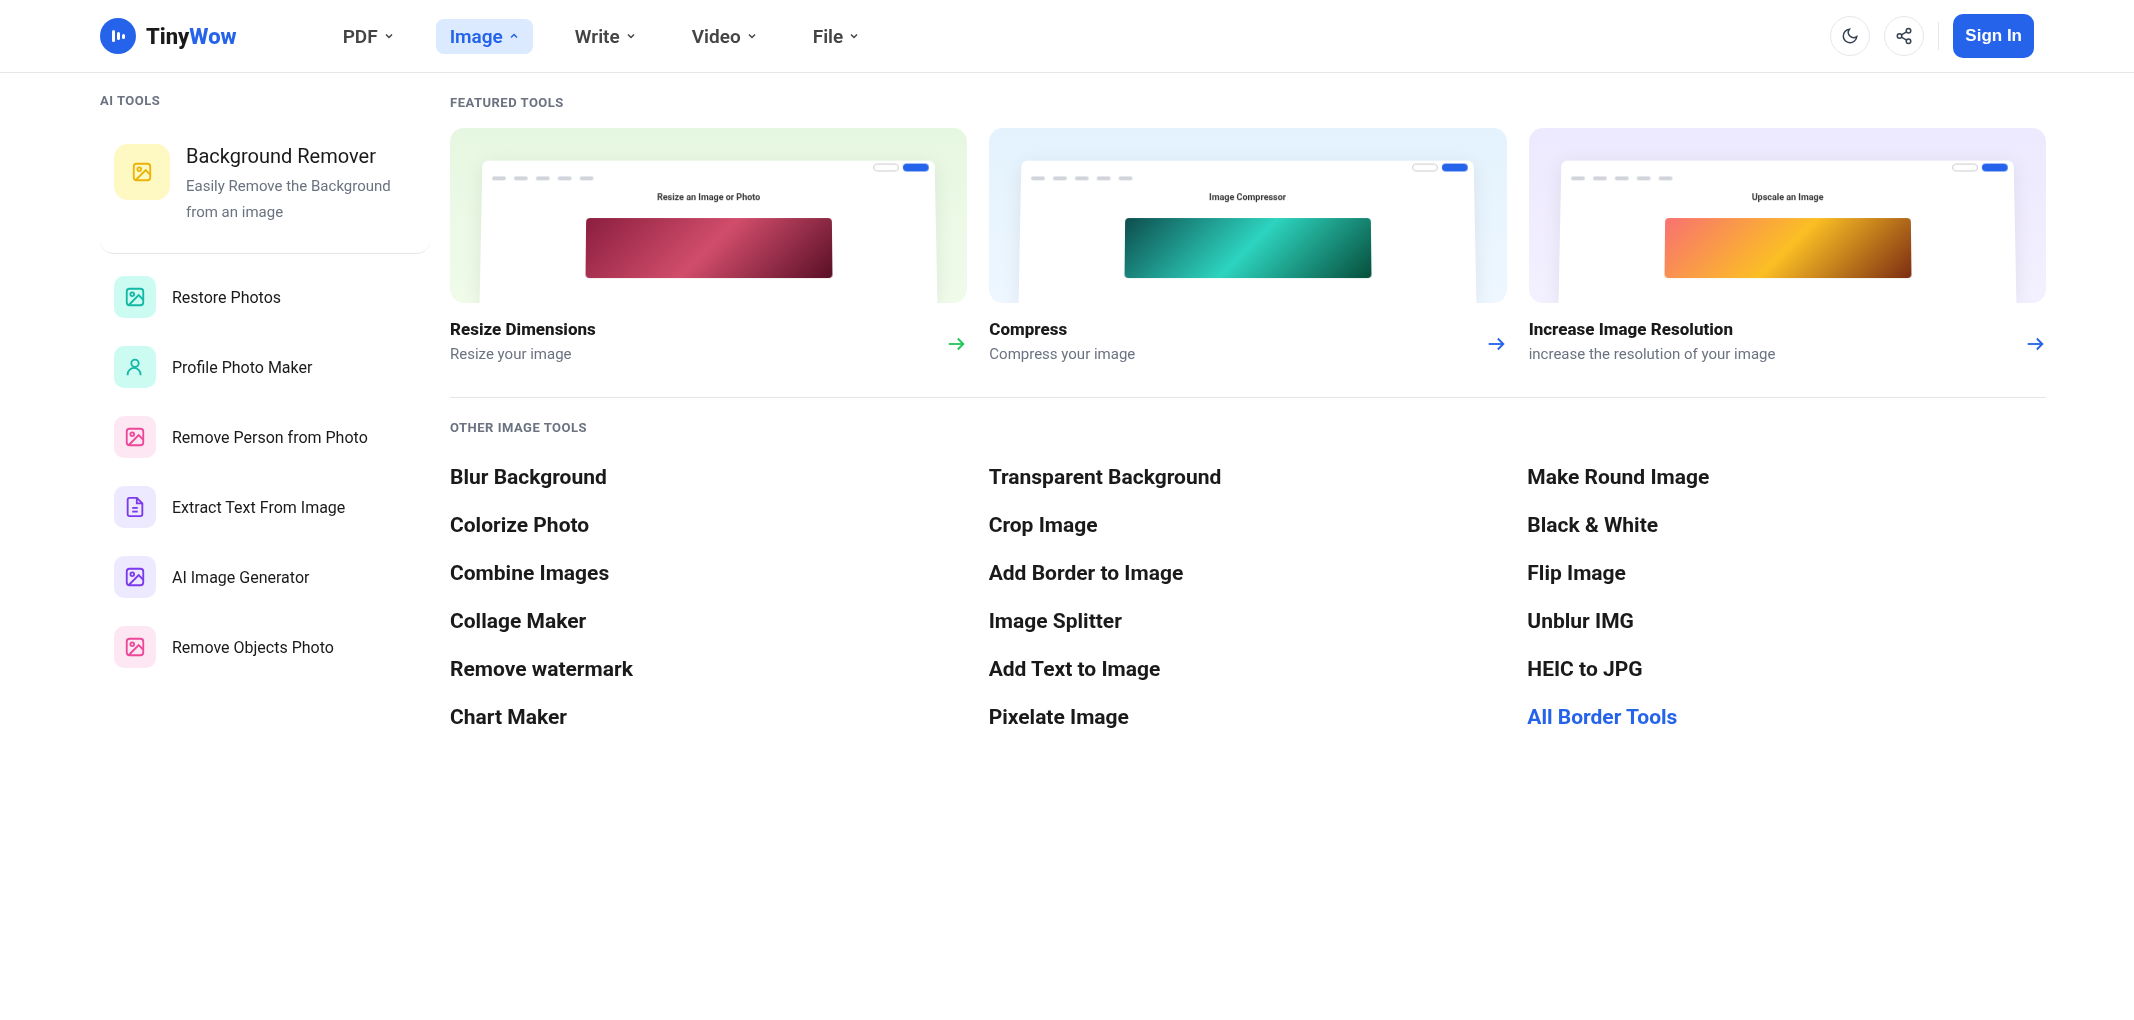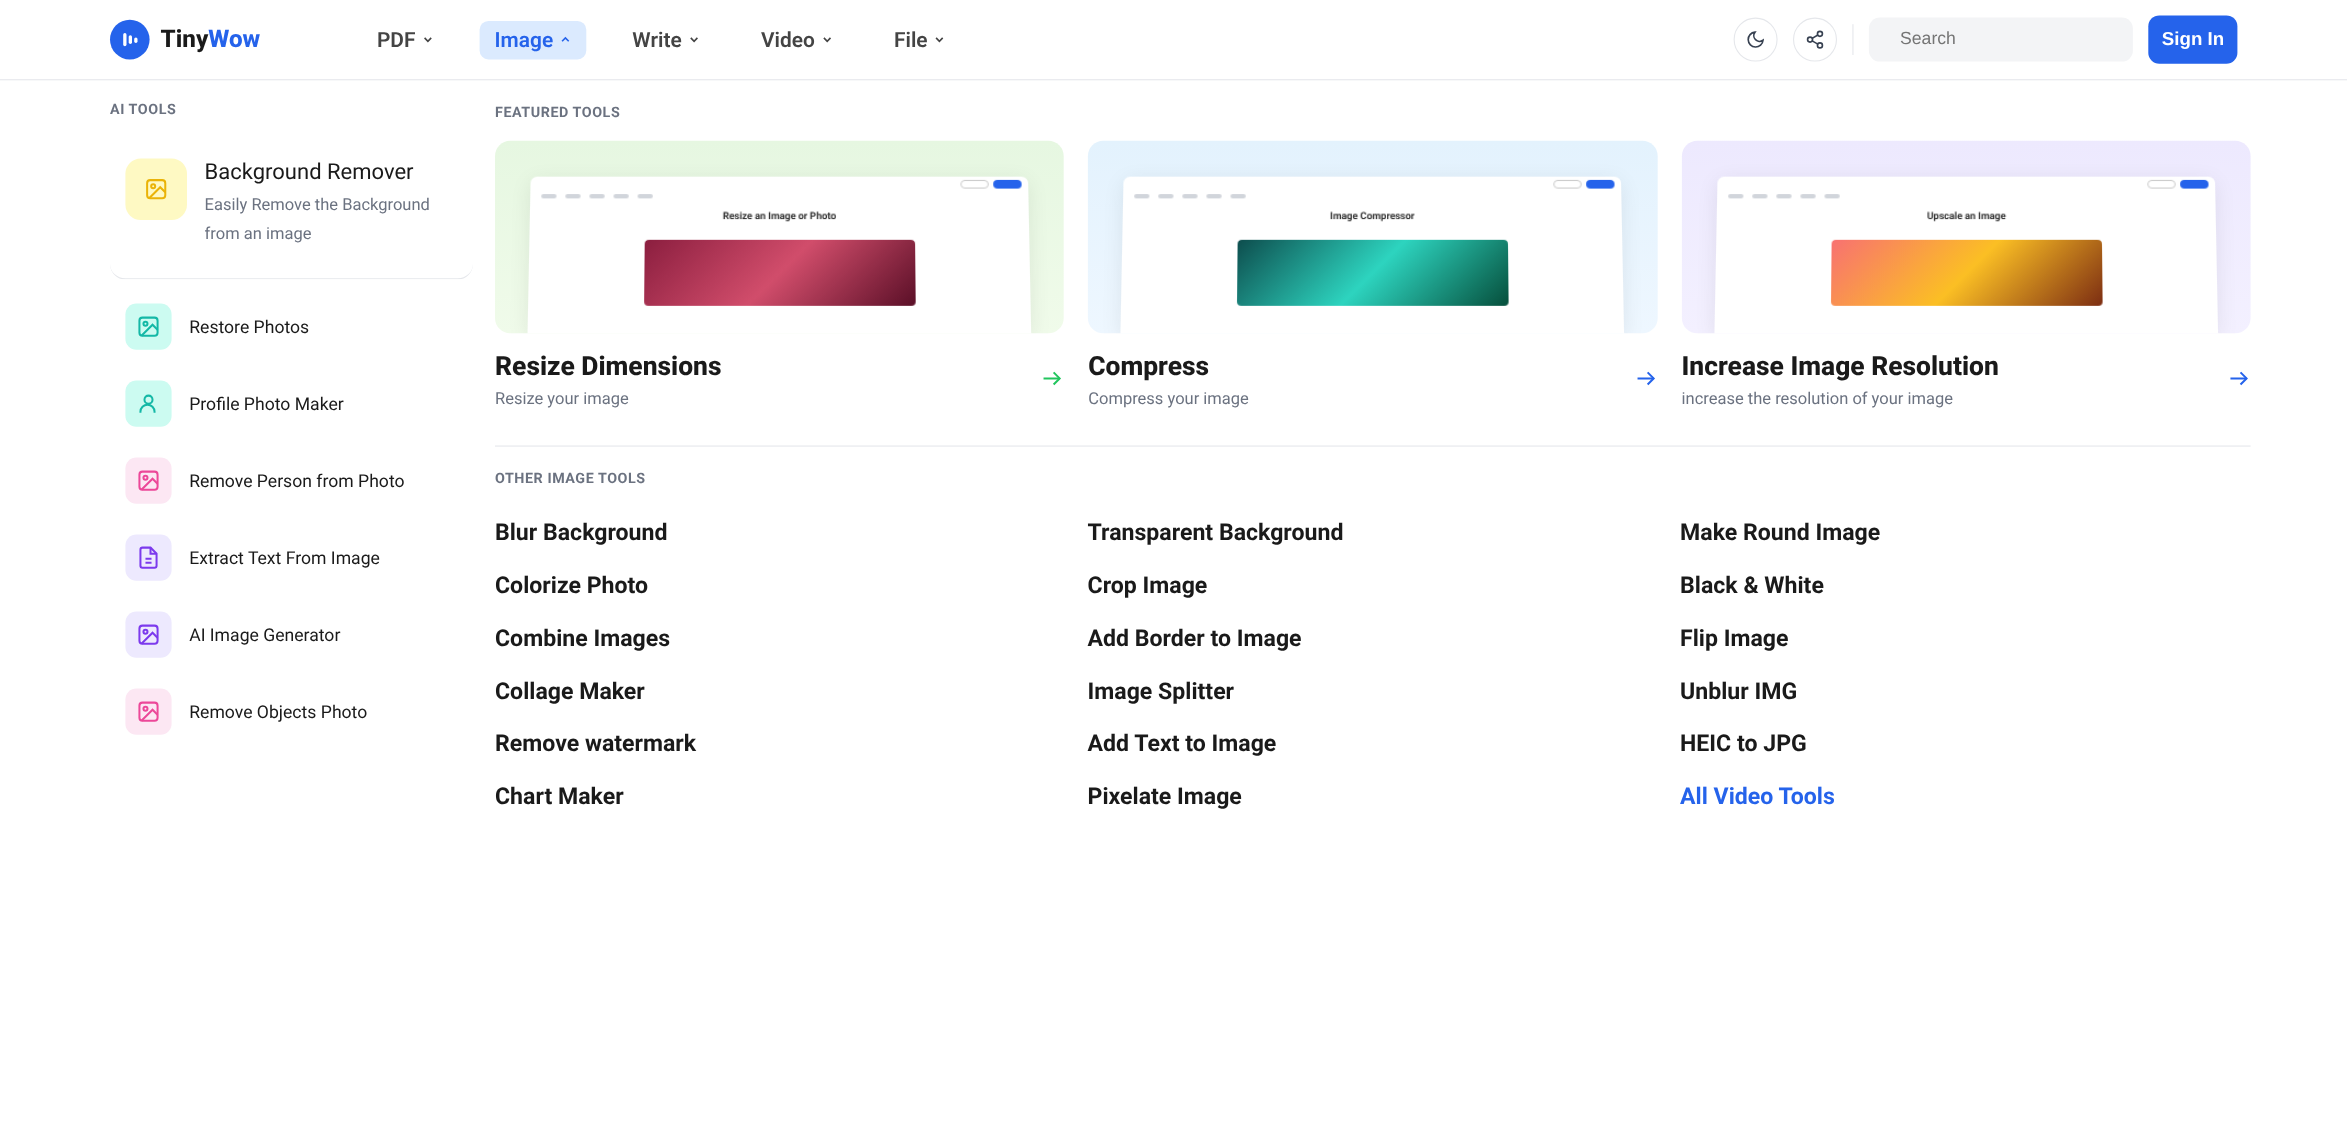--- a/index.html
+++ b/index.html
@@ -52,21 +52,21 @@
   .mini-pill.outline { background:#fff; border:1px solid #ccc; }
   .mini-nav { height:10px; display:flex; gap:8px; padding:0 10px; margin-top:2px; }
   .mini-nav span { width:14px; height:4px; background:#d1d5db; border-radius:2px; }
   .mini-title { text-align:center; font-size:9px; font-weight:700; margin-top:6px; color:#333; }
   .mini-sub { text-align:center; font-size:5px; color:#888; margin-top:2px; }
   .mini-thumb { width:54%; height:60px; margin:8px auto 0; border-radius:4px; }
   .thumb-red { background:linear-gradient(135deg,#8b1e3f,#d14d6b,#5a0f27); }
   .thumb-teal { background:linear-gradient(135deg,#0d4d4d,#2dd4bf,#064e3b); }
   .thumb-coral { background:linear-gradient(135deg,#f87171,#fbbf24,#7c2d12); }
   .card-bottom { display:flex; align-items:flex-start; justify-content:space-between; gap:10px; }
-  .card-titles .ct { font-size:24px; font-weight:800; color:#1a1a1a; margin-bottom:6px; }
+  .card-titles .ct { font-size:17px; font-weight:800; color:#1a1a1a; margin-bottom:6px; }
   .card-titles .cd { font-size:15px; color:#6b7280; }
   .arrow { width:22px; height:22px; flex-shrink:0; margin-top:14px; }
   
   .hr { border:none; border-top:1px solid #e5e7eb; margin-bottom:22px; }
   .other-grid { display:grid; grid-template-columns:1fr 1fr 1fr; gap:0 20px; }
   .other-item { font-size:21px; font-weight:700; color:#1a1a1a; padding:12px 0; cursor:pointer; }
   .other-item.link { color:#2563eb; }
 </style>
 </head>
 <body>
@@ -131,27 +131,20 @@
     <div class="icon-btn">
       <svg width="18" height="18" viewBox="0 0 24 24" fill="none" stroke="#374151" stroke-width="2">
           <circle cx="18" cy="5" r="3"></circle>
           <circle cx="6" cy="12" r="3"></circle>
           <circle cx="18" cy="19" r="3"></circle>
           <line x1="8.6" y1="13.5" x2="15.4" y2="17.5"></line>
           <line x1="15.4" y1="6.5" x2="8.6" y2="10.5"></line>
         </svg>
     </div>
     <div class="divider"></div>
-    <div class="search-box">
-      <svg width="20" height="20" viewBox="0 0 24 24" fill="none" stroke="#6b7280" stroke-width="2">
-          <circle cx="11" cy="11" r="7"></circle>
-          <line x1="21" y1="21" x2="16.65" y2="16.65"></line>
-        </svg>
-      <input type="text" placeholder="Search" style="">
-    </div>
     <button class="signin-btn">Sign In</button>
   </div>
 </header>
 
 <div class="body-wrap">
   <aside class="sidebar">
     <h4>AI TOOLS</h4>
     <div id="ai-list">
         <div class="ai-item featured">
           <div class="ai-icon" style="background:#fef9c3">
@@ -348,16 +341,16 @@
         <div class="other-item">Add Border to Image</div>
         <div class="other-item">Flip Image</div>
         <div class="other-item">Collage Maker</div>
         <div class="other-item">Image Splitter</div>
         <div class="other-item">Unblur IMG</div>
         <div class="other-item">Remove watermark</div>
         <div class="other-item">Add Text to Image</div>
         <div class="other-item">HEIC to JPG</div>
         <div class="other-item">Chart Maker</div>
         <div class="other-item">Pixelate Image</div>
-        <div class="other-item link">All Video Tools</div>
+        <div class="other-item link">All Border Tools</div>
       </div>
   </main>
 </div>
 
 </body></html>

